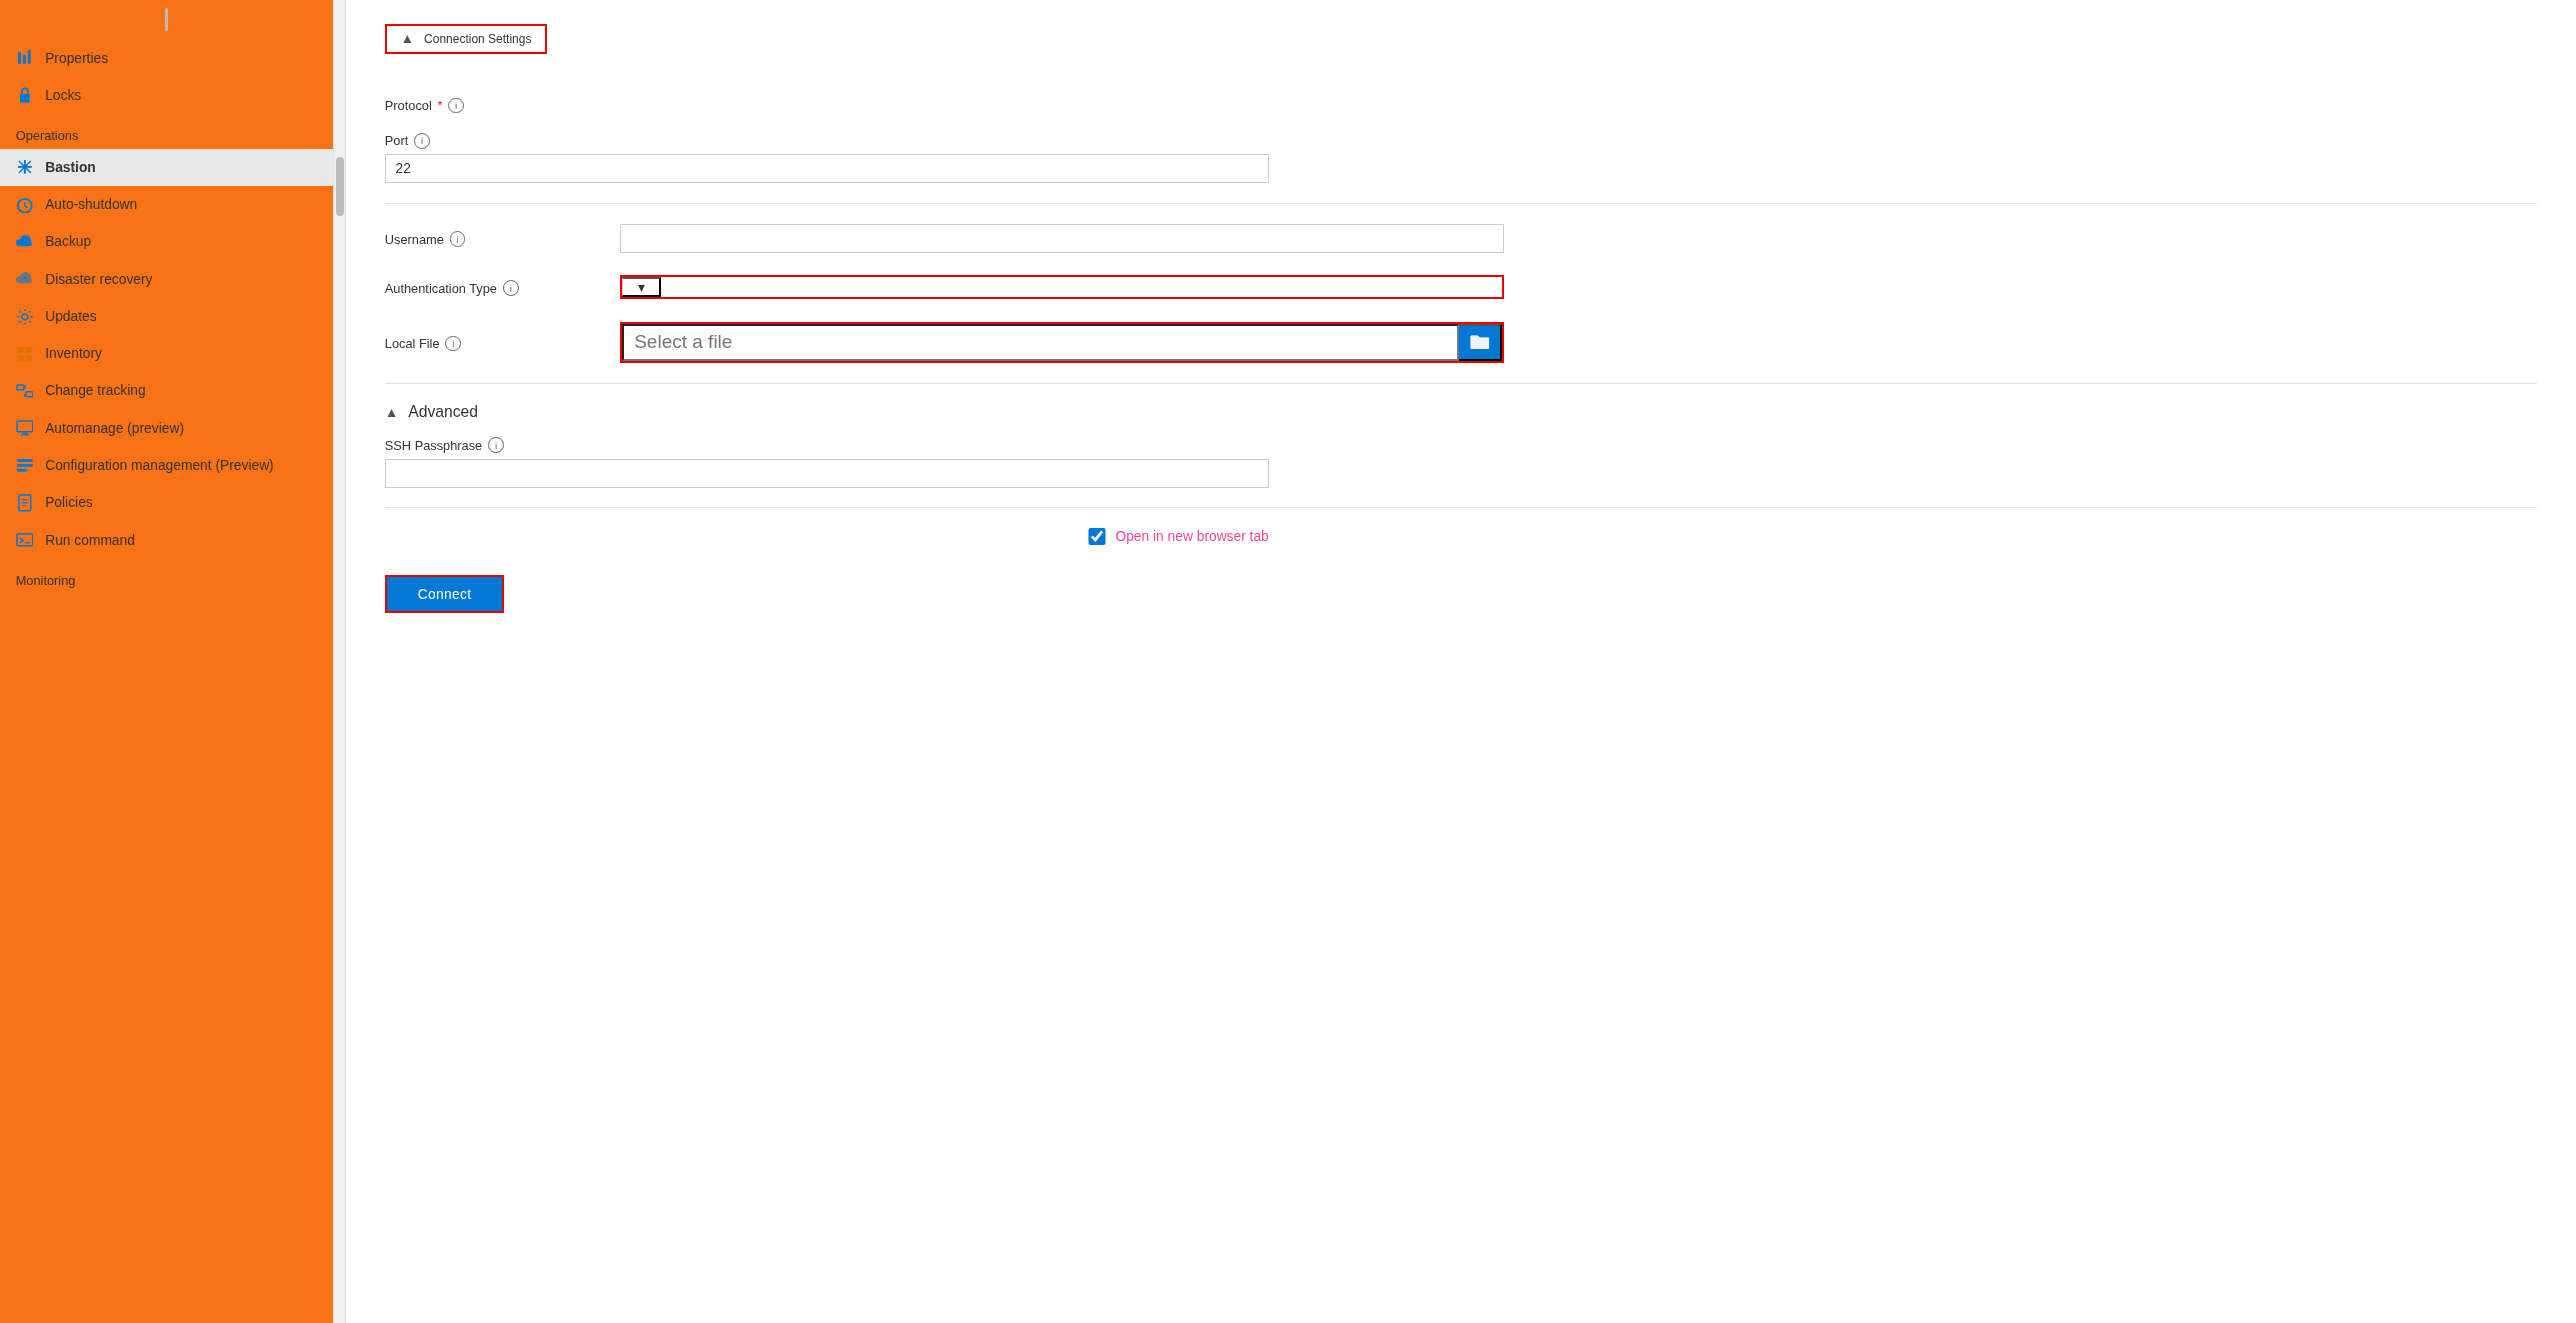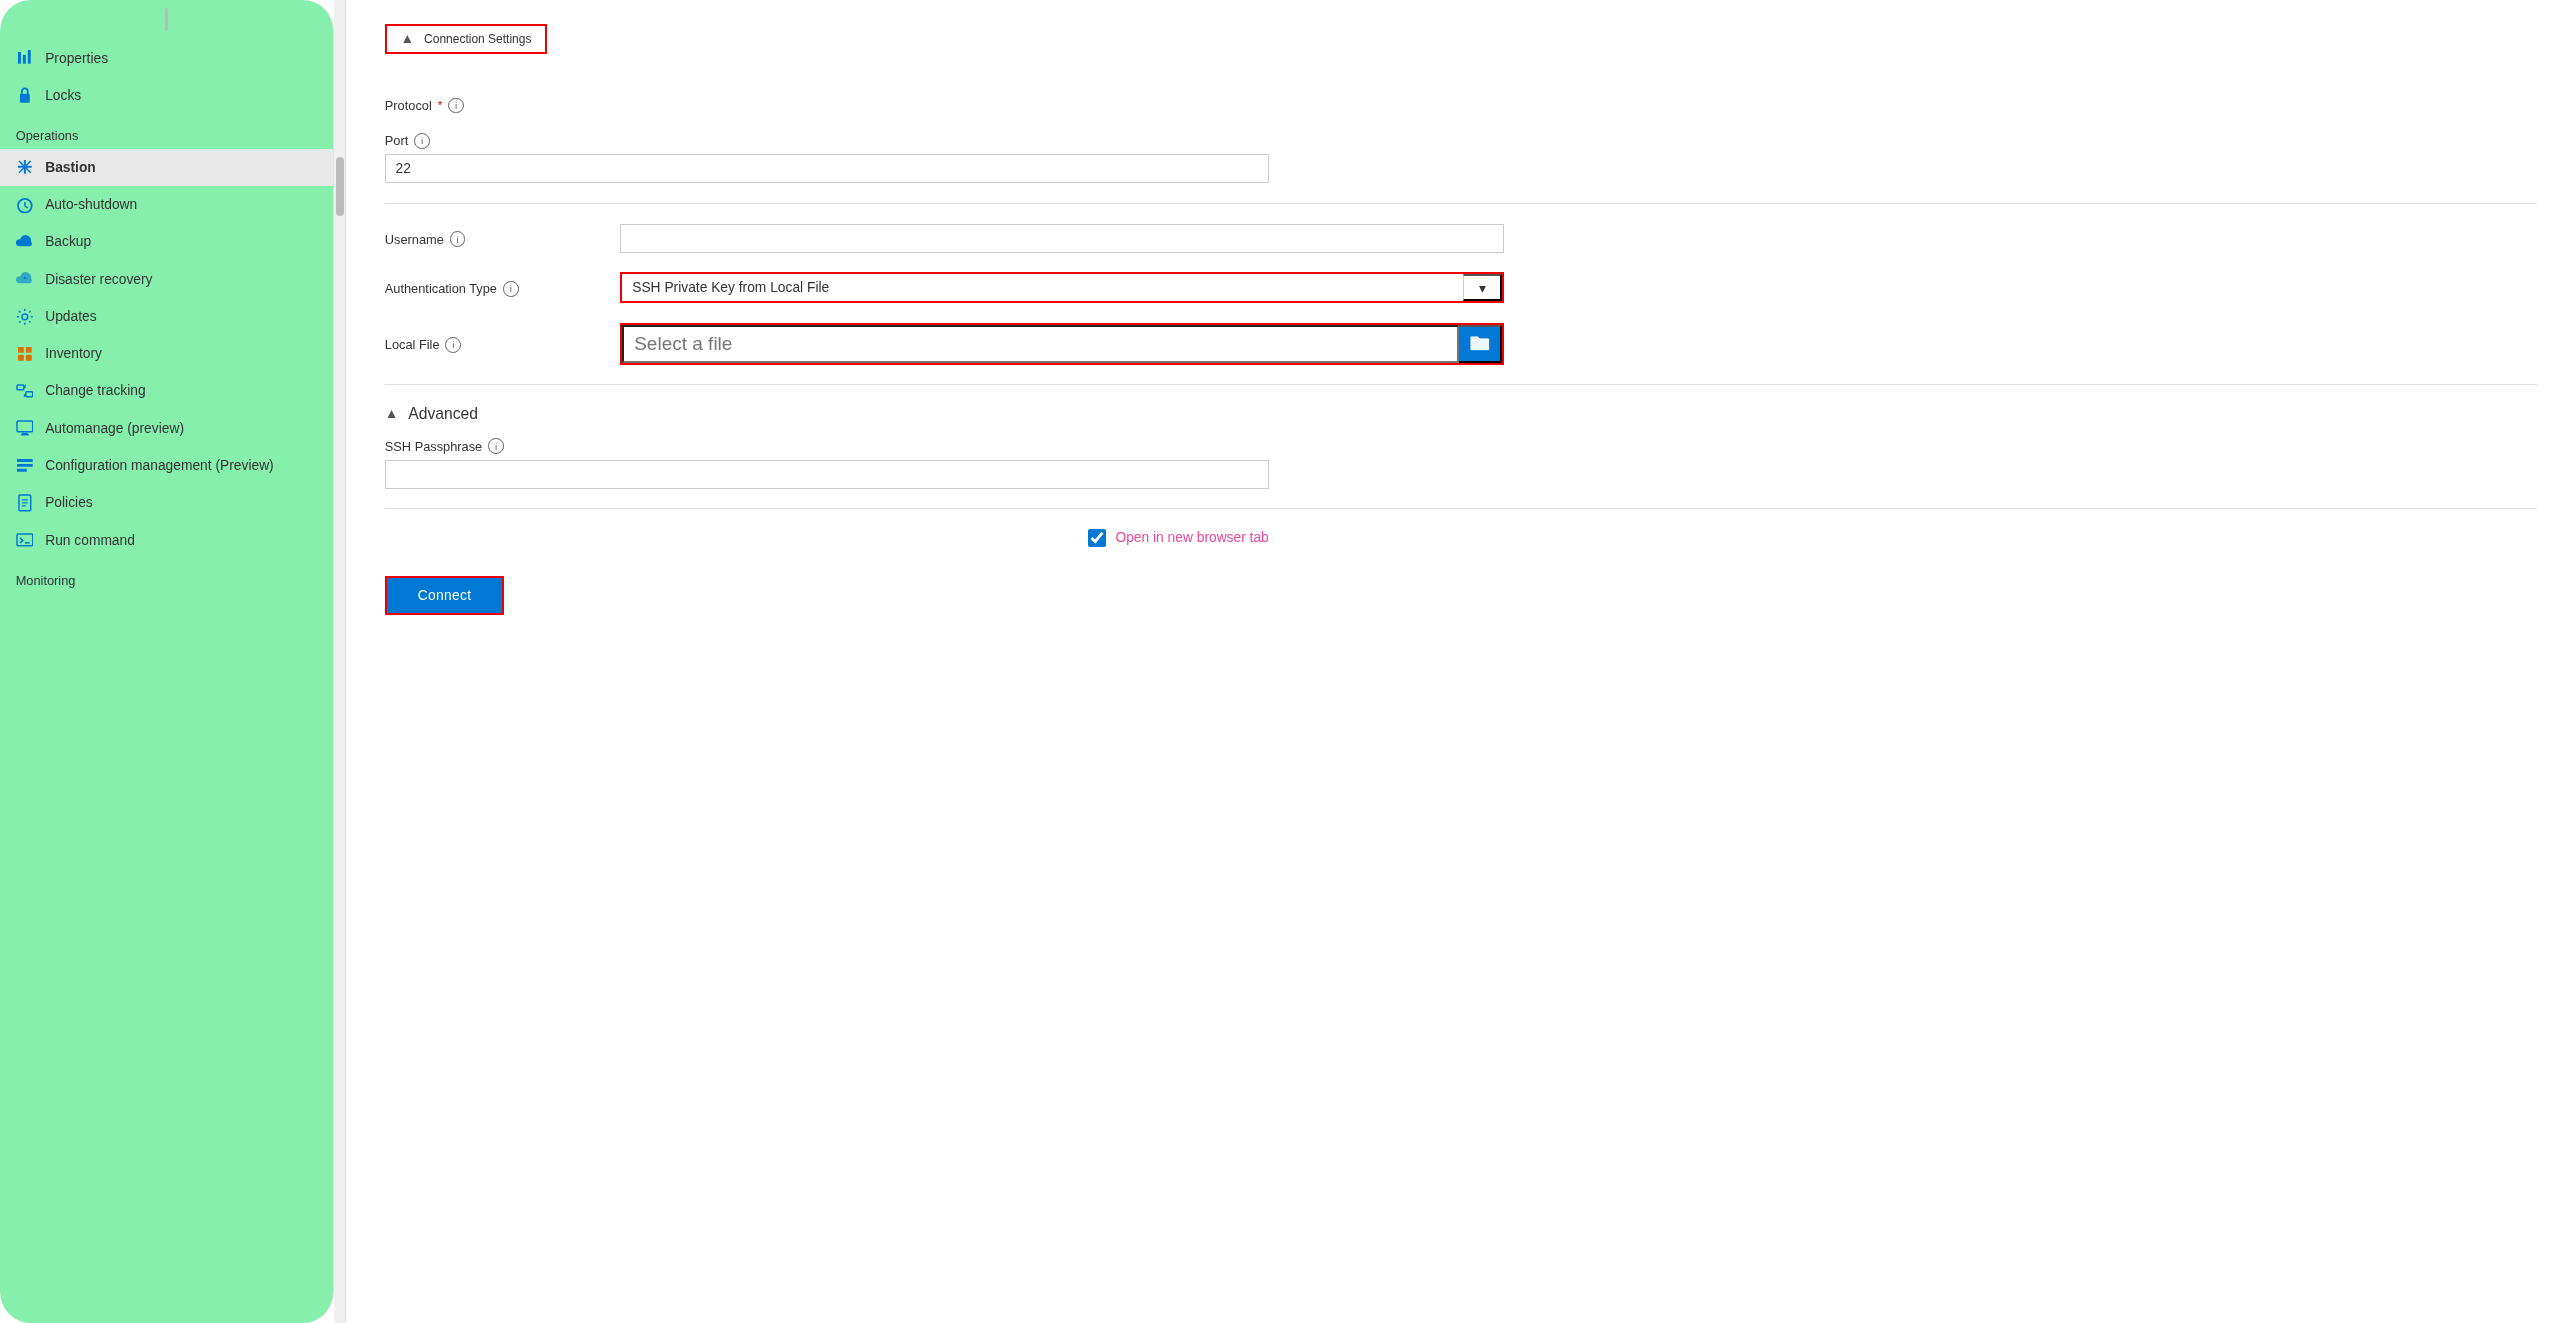--- a/index.html
+++ b/index.html
@@ -2,25 +2,24 @@
 <html><head>
   <meta charset="utf-8">
   <style>
     * { box-sizing: border-box; margin: 0; padding: 0; }
     body { font-family: 'Segoe UI', Arial, sans-serif; font-size: 13.8px; color: #333; background: #fff; display: flex; height: 100vh; overflow: hidden; }
 
     
     .sidebar {
       width: 334px;
       min-width: 334px;
-      background: #86efac;
+      background: #f97316;
       border-right: 1px solid #e0e0e0;
       overflow-y: auto;
       padding: 0;
-      border-radius: 31px;
     }
     .sidebar-item {
       display: flex;
       align-items: center;
       padding: 9.8px 15.7px;
       cursor: pointer;
       gap: 11.8px;
       font-size: 13.8px;
       color: #333;
     }
@@ -470,21 +469,20 @@
 
   <div class="form-two-col">
     <div class="label-col">
       <div class="form-label">
         <span>Authentication Type</span>
         <span class="info-icon">i</span>
       </div>
     </div>
     <div class="input-col">
       <div class="dropdown-wrapper highlighted">
-        <span class="dropdown-value">SSH Private Key from Local File</span>
         <button class="dropdown-btn highlighted">
           <span>▾</span>
         </button>
       </div>
     </div>
   </div>
 
   <div class="form-two-col">
     <div class="label-col">
       <div class="form-label">

